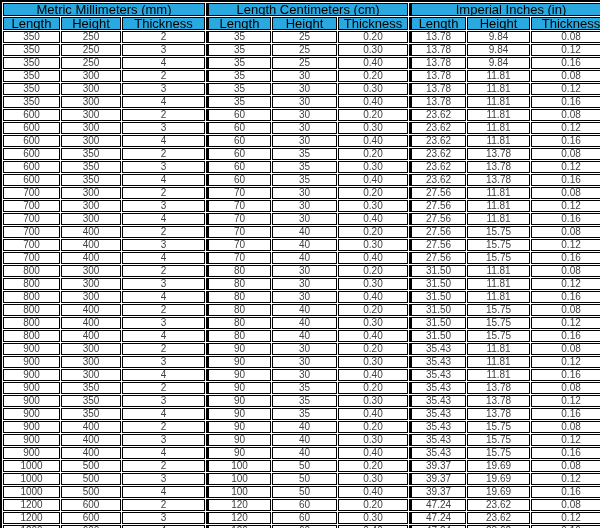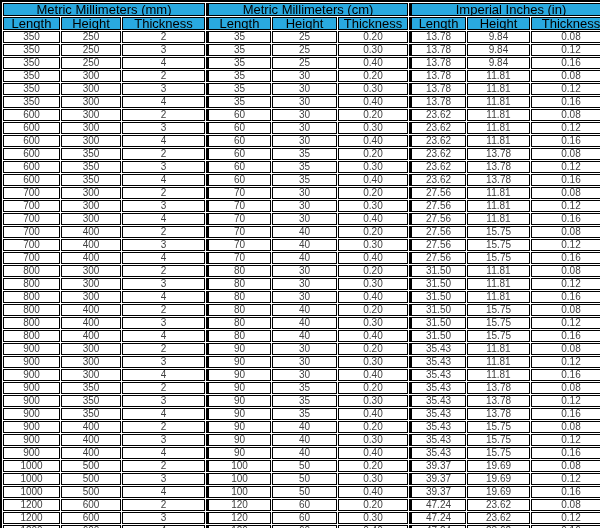--- a/index.html
+++ b/index.html
@@ -60,21 +60,21 @@
     <col style="width:65px">
       <col style="width:65px">
       <col style="width:70px">
     <col style="width:57px">
       <col style="width:63px">
       <col style="width:80px">
   </colgroup>
   <thead>
     <tr>
       <th colspan="3">Metric Millimeters (mm)</th>
-      <th colspan="3" class="gsep">Metric Millimeters (cm)</th>
+      <th colspan="3" class="gsep">Length Centimeters (cm)</th>
       <th colspan="3" class="gsep">Imperial Inches (in)</th>
     </tr>
     <tr>
       <th>Length</th>
       <th>Height</th>
       <th>Thickness</th>
       <th class="gsep">Length</th>
       <th>Height</th>
       <th>Thickness</th>
       <th class="gsep">Length</th>

